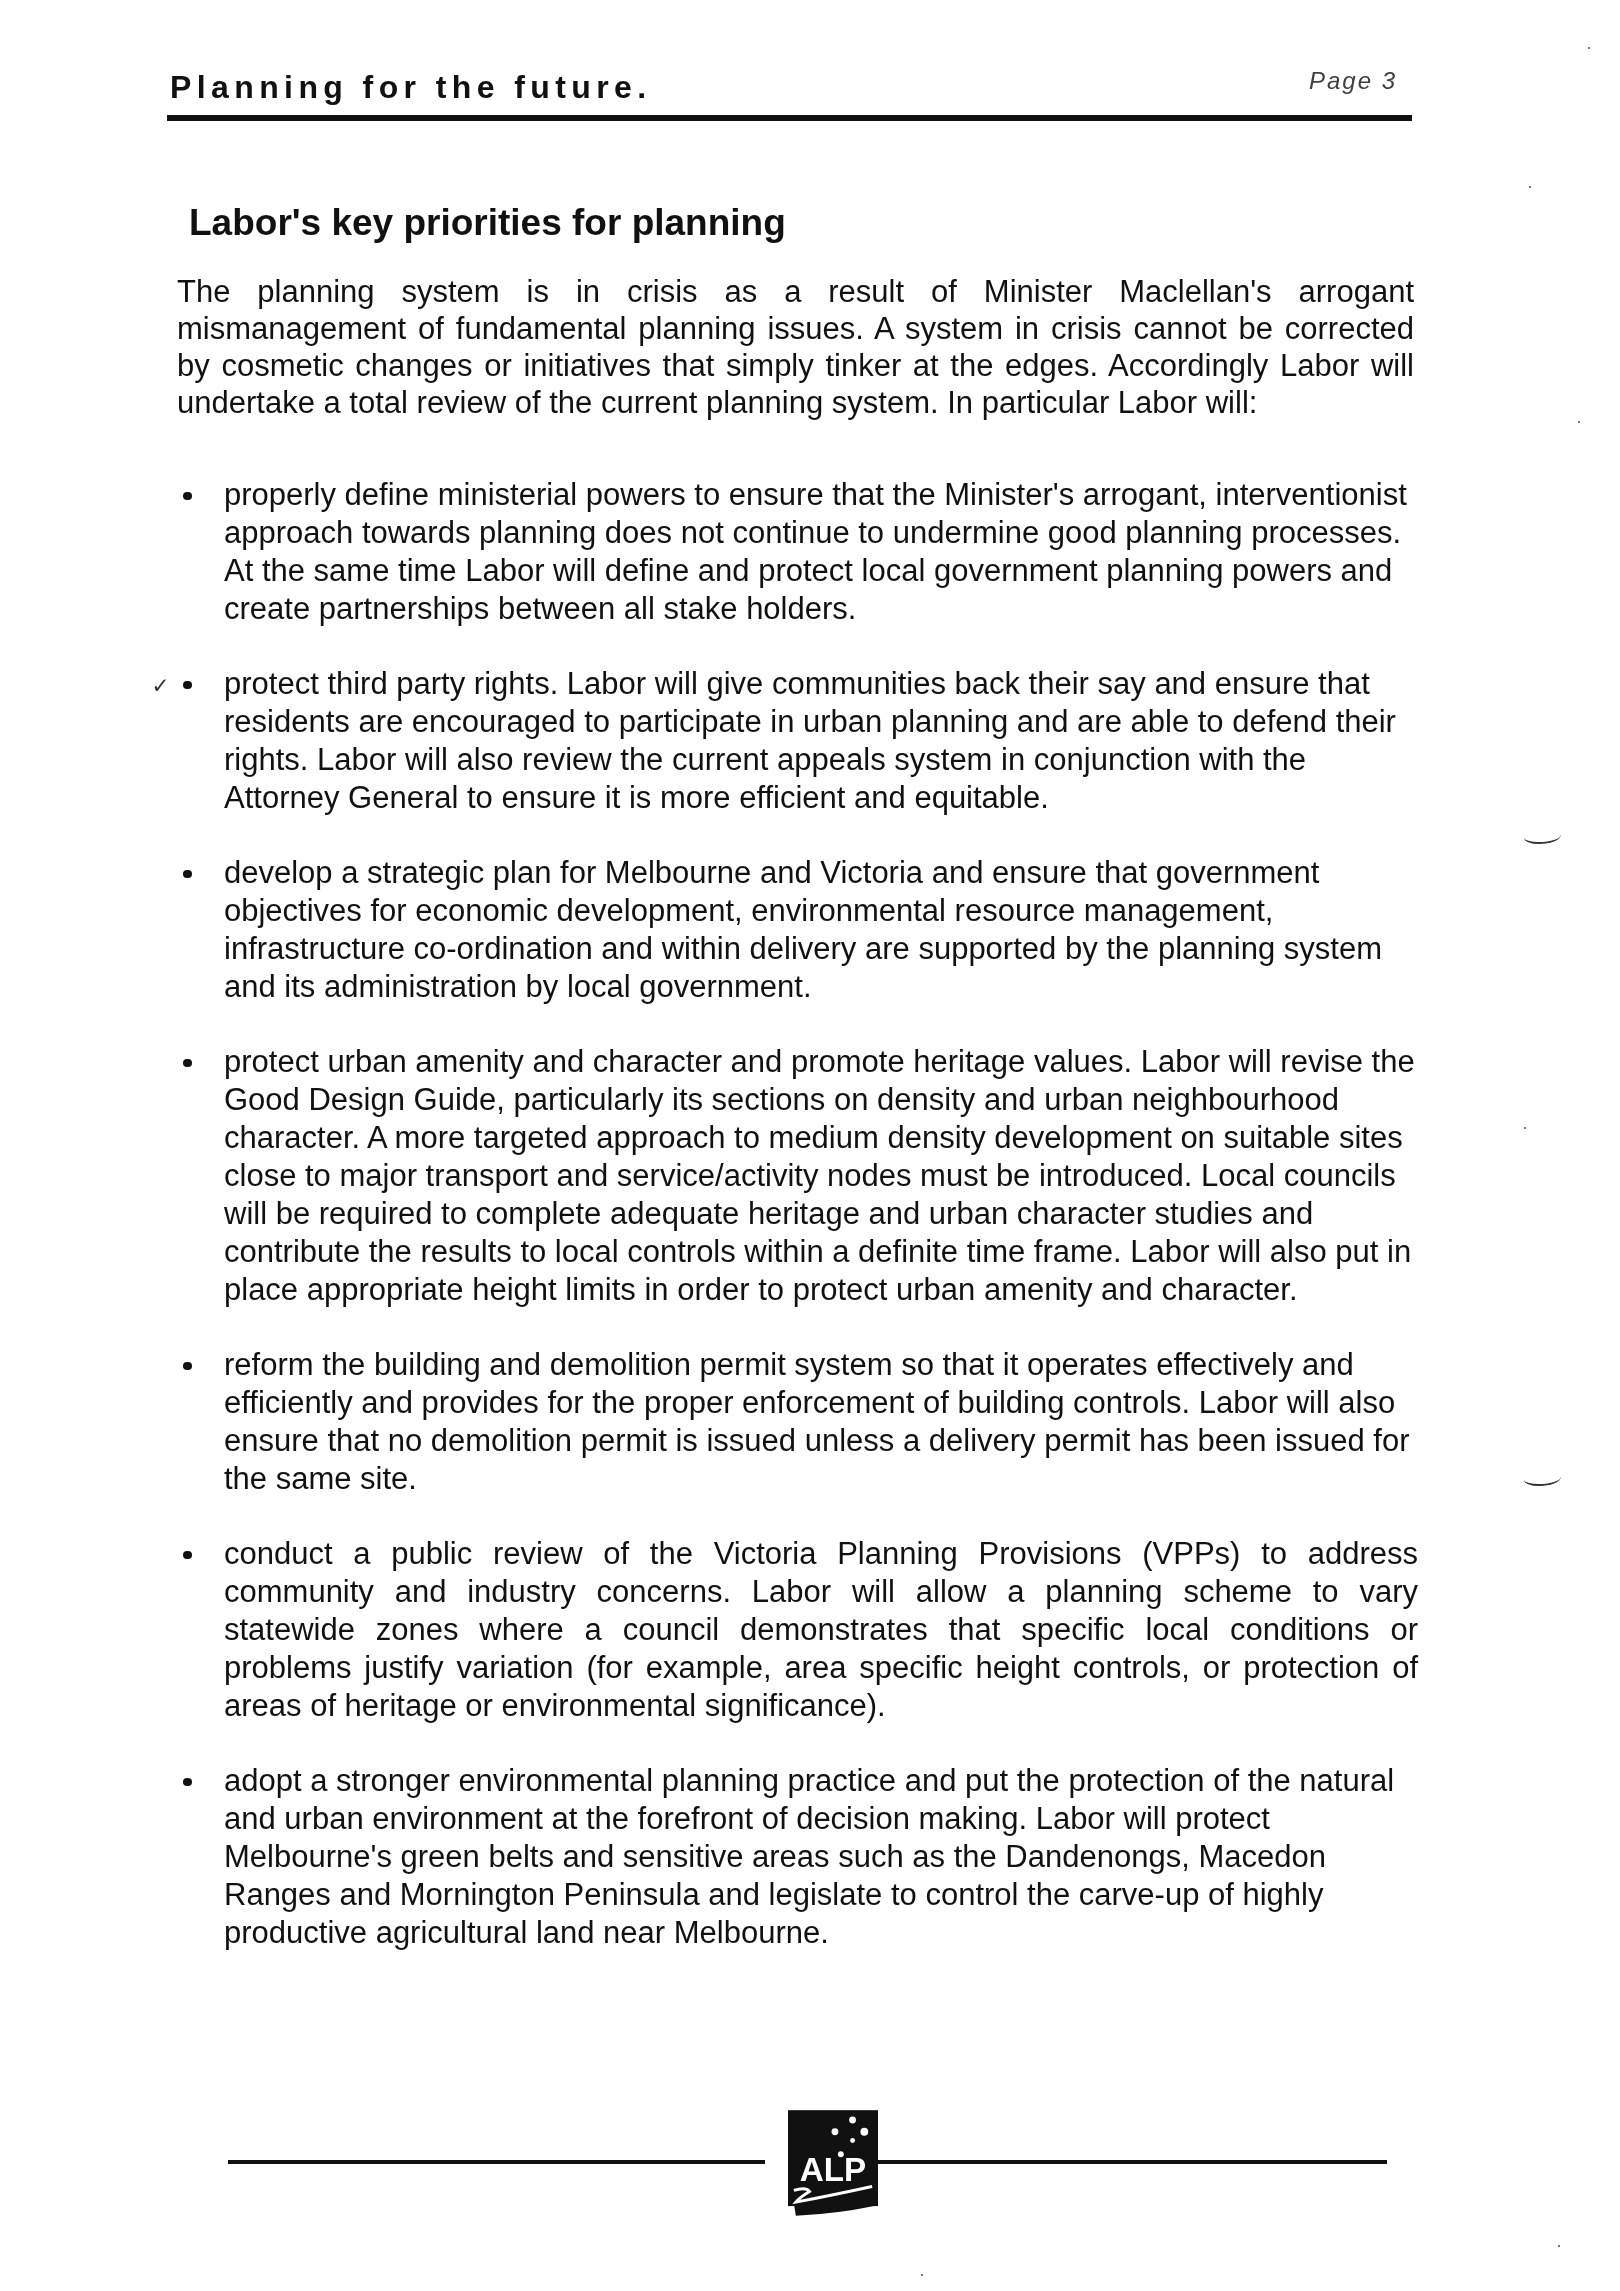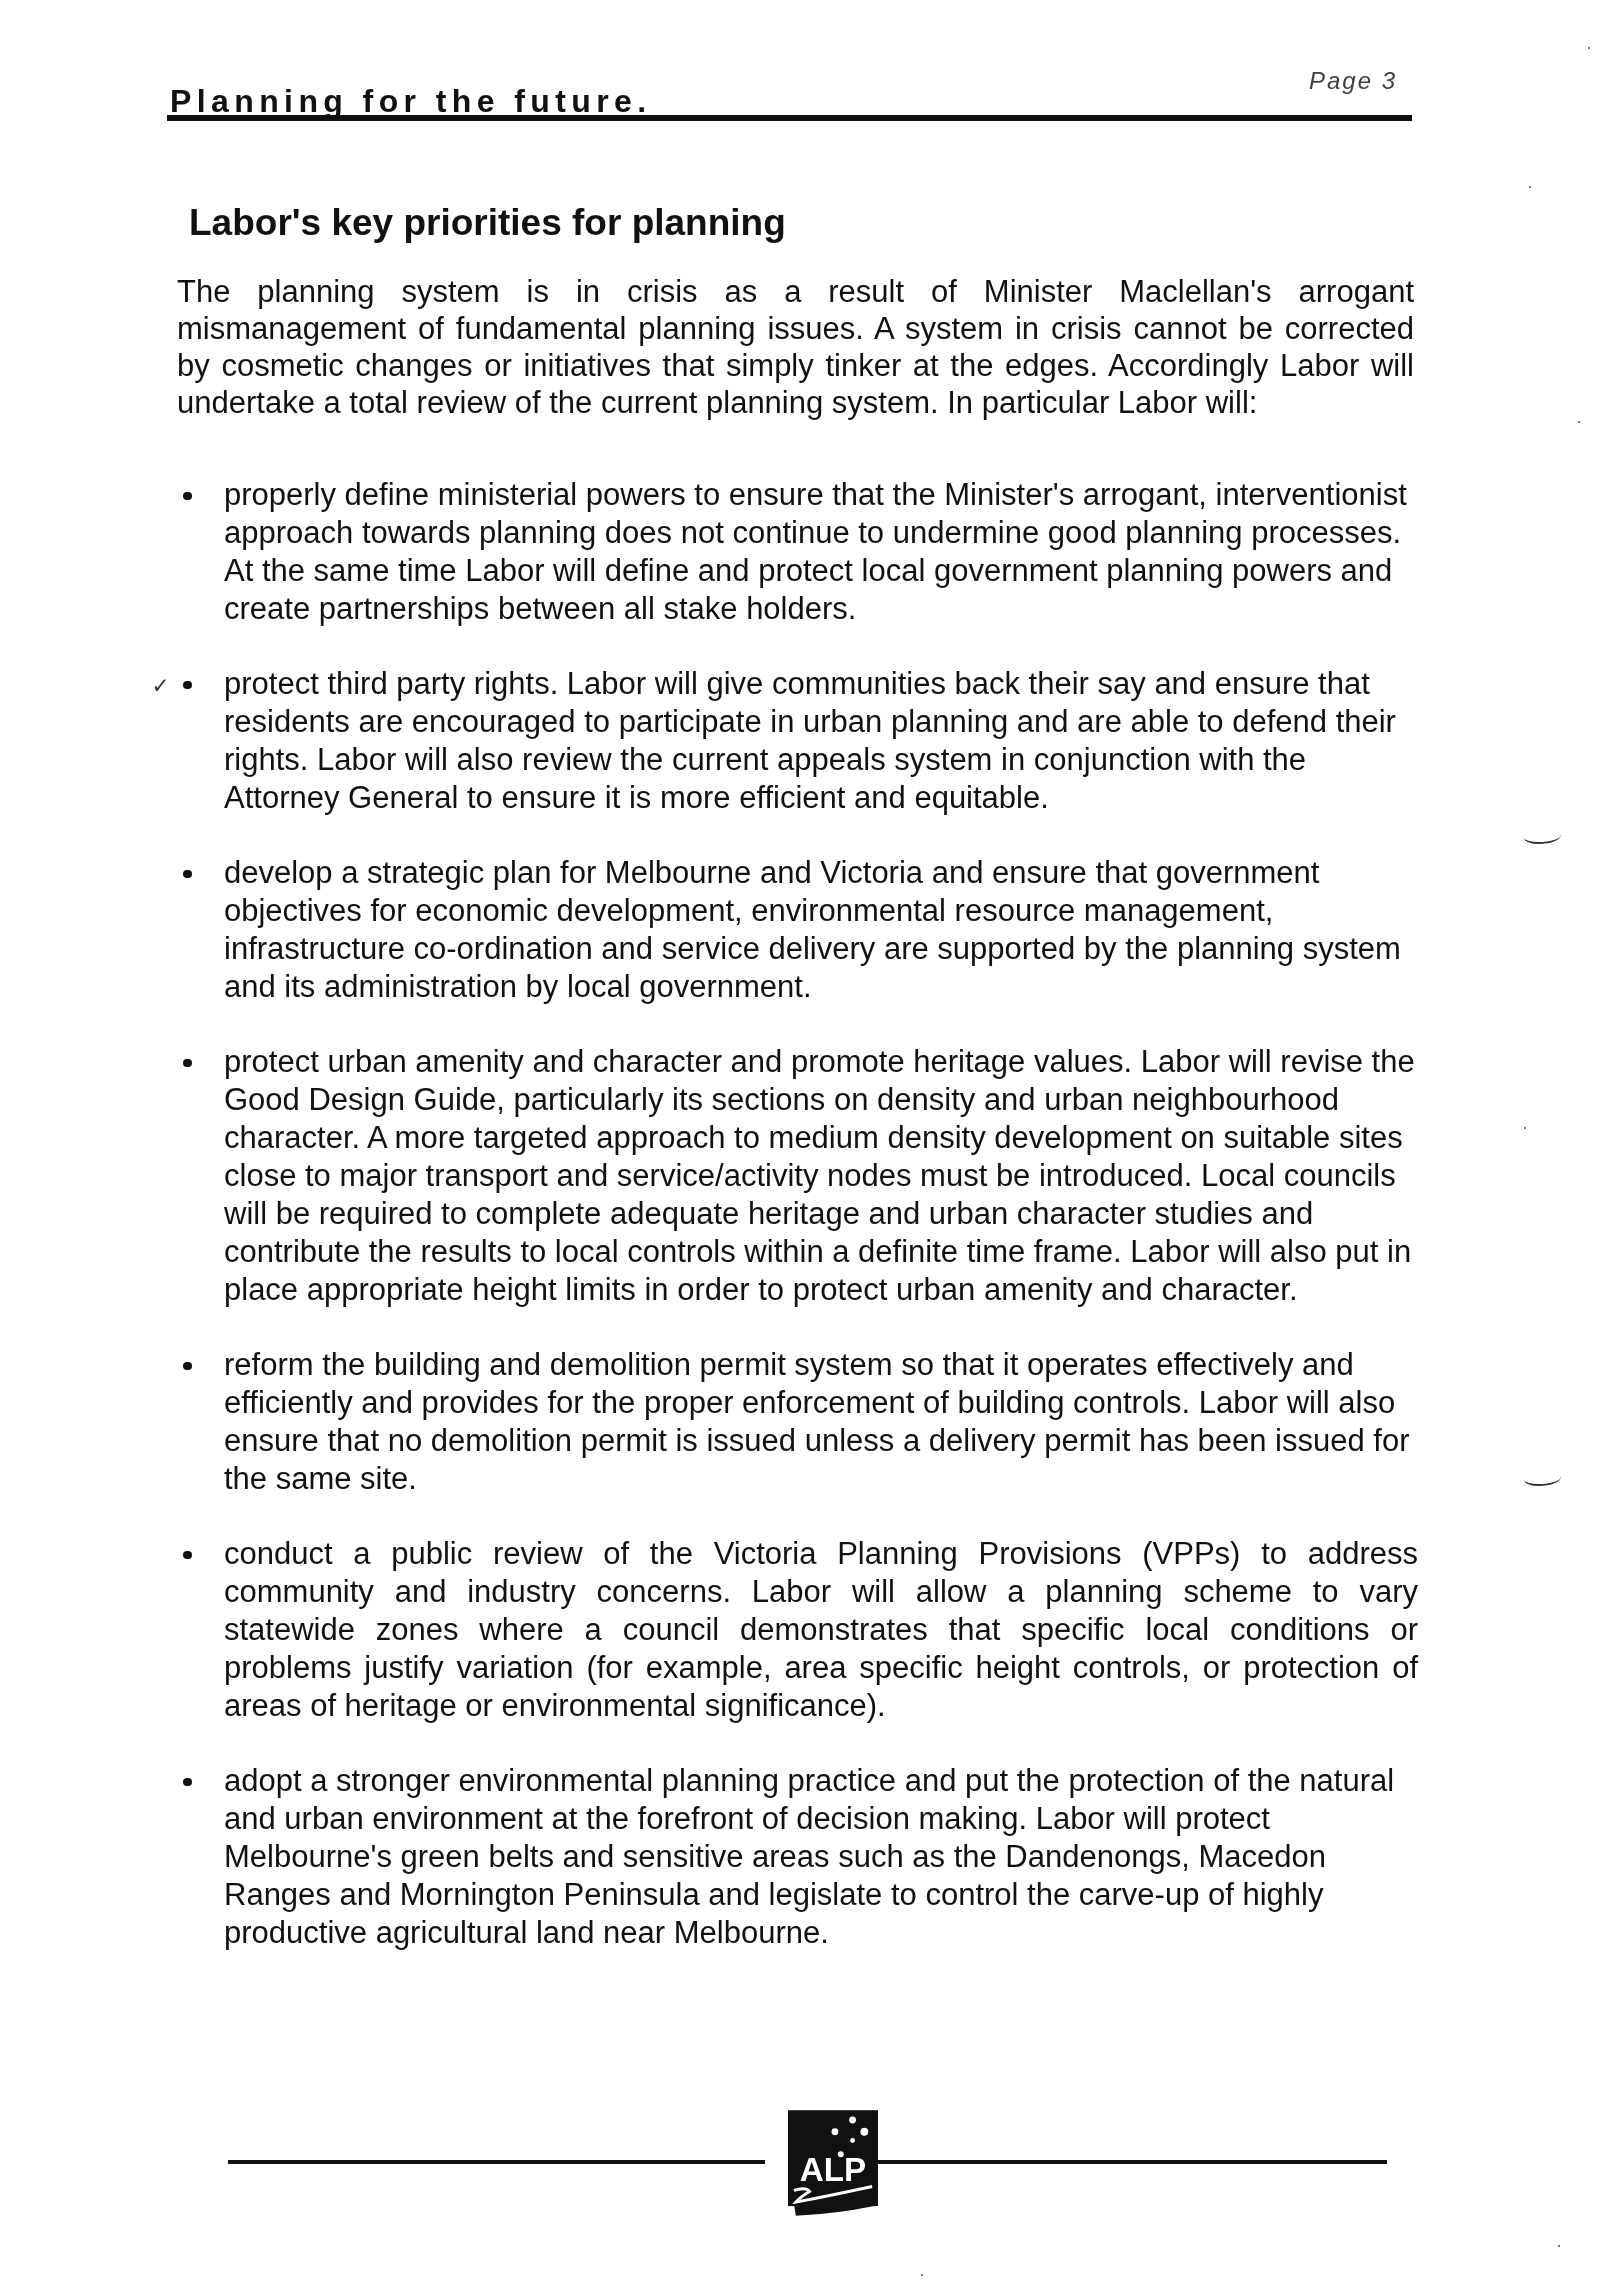--- a/index.html
+++ b/index.html
@@ -1,19 +1,19 @@
 <!DOCTYPE html>
 <html><head>
 <meta charset="utf-8">
 <style>
   html, body { margin: 0; padding: 0; background: #ffffff; }
   body { width: 1620px; height: 2292px; position: relative; overflow: hidden; color: #111; }
   .page { position: absolute; left: 0; top: 0; width: 1620px; height: 2292px; }
   .header-title {
-    position: absolute; left: 170px; top: 83px;
+    position: absolute; left: 170px; top: 69px;
     font-family: "Liberation Sans", sans-serif; font-weight: bold;
     font-size: 32px; letter-spacing: 5.4px; color: #111;
   }
   .header-page {
     position: absolute; right: 223px; top: 67px;
     font-family: "Liberation Sans", sans-serif; font-style: italic;
     font-size: 24px; letter-spacing: 2px; color: #404040;
   }
   .header-rule {
     position: absolute; left: 167px; top: 115px; width: 1245px; height: 5.9px; background: #111;
@@ -76,21 +76,21 @@
       <span class="bullet-dot"></span>
       <span>properly define ministerial powers to ensure that the Minister's arrogant, interventionist approach towards planning does not continue to undermine good planning processes. At the same time Labor will define and protect local government planning powers and create partnerships between all stake holders.</span>
     </li>
     <li class="bullet-item">
       <span class="check-mark">✓</span>
       <span class="bullet-dot"></span>
       <span>protect third party rights.  Labor will give communities back their say and ensure that residents are encouraged to participate in urban planning and are able to defend their rights. Labor will also review the current appeals system in conjunction with the Attorney General to ensure it is more efficient and equitable.</span>
     </li>
     <li class="bullet-item">
       <span class="bullet-dot"></span>
-      <span>develop a strategic plan for Melbourne and Victoria and ensure that government objectives for economic development, environmental resource management, infrastructure co-ordination and service delivery are supported by the planning system and its administration by local government.</span>
+      <span>develop a strategic plan for Melbourne and Victoria and ensure that government objectives for economic development, environmental resource management, infrastructure co-ordination and within delivery are supported by the planning system and its administration by local government.</span>
     </li>
     <li class="bullet-item">
       <span class="bullet-dot"></span>
       <span>protect urban amenity and character and promote heritage values. Labor will revise the Good Design Guide, particularly its sections on density and urban neighbourhood character.  A more targeted approach to medium density development on suitable sites close to major transport and service/activity nodes must be introduced. Local councils will be required to complete adequate heritage and urban character studies and contribute the results to local controls within a definite time frame. Labor will also put in place appropriate height limits in order to protect urban amenity and character.</span>
     </li>
     <li class="bullet-item">
       <span class="bullet-dot"></span>
       <span>reform the building and demolition permit system so that it operates effectively and efficiently and provides for the proper enforcement of building controls. Labor will also ensure that no demolition permit is issued unless a delivery permit has been issued for the same site.</span>
     </li>
     <li class="bullet-item justify">

